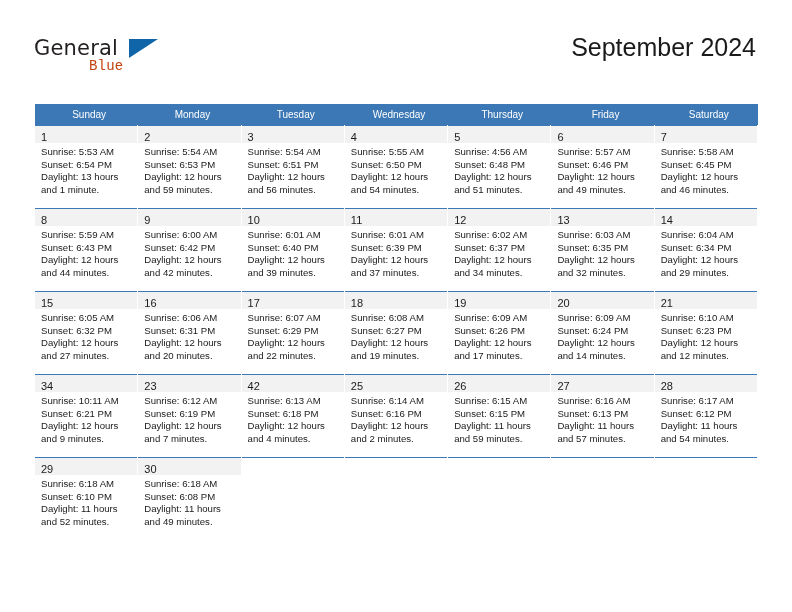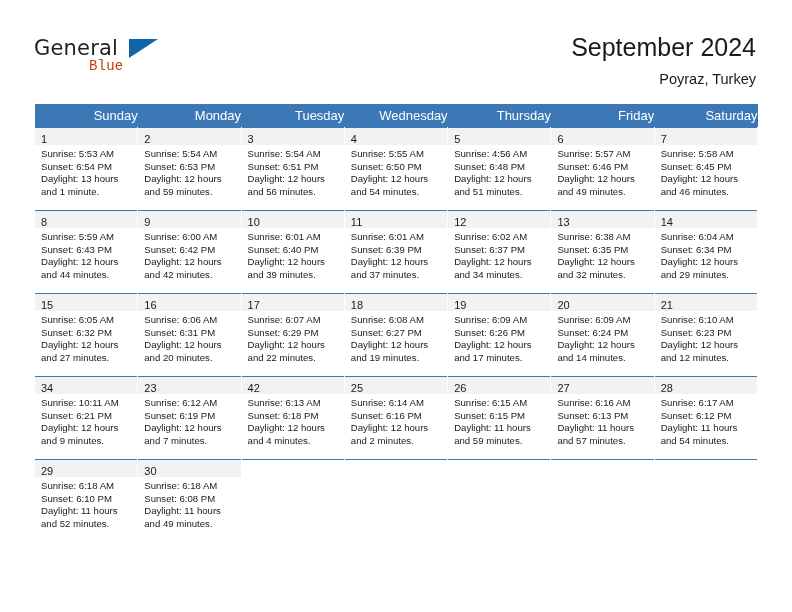--- a/index.html
+++ b/index.html
@@ -90,23 +90,23 @@
     position: absolute;
     left: 34px;
     top: 104px;
     width: 724px;
     border-collapse: collapse;
     table-layout: fixed;
   }
   .calendar th {
     background: #3b78b5;
     color: #ffffff;
-    font-size: 13px;
+    font-size: 10px;
     font-weight: normal;
-    text-align: right;
+    text-align: center;
     padding: 4px 0 4px 6px;
     height: 13px;
     border: none;
     font-family: "Liberation Sans", sans-serif;
   }
   .calendar td {
     vertical-align: top;
     width: 103.4px;
     height: 82px;
     padding: 0;
@@ -152,21 +152,20 @@
   <div class="top">
 
     <div class="brand">
       <span class="brand-general">General</span>
       <span class="brand-triangle"></span>
       <span class="brand-blue">Blue</span>
     </div>
 
     <div class="title-wrap">
       <div class="cal-title">September 2024</div>
-      <div class="cal-subtitle">Poyraz, Turkey</div>
     </div>
 
   </div>
 
   <table class="calendar">
     <thead>
       <tr>
         <th>Sunday</th>
         <th>Monday</th>
         <th>Tuesday</th>
@@ -284,21 +283,21 @@
             <div class="cell-body">
               <div class="cell-line">Sunrise: 6:02 AM</div>
               <div class="cell-line">Sunset: 6:37 PM</div>
               <div class="cell-line">Daylight: 12 hours</div>
               <div class="cell-line">and 34 minutes.</div>
             </div>
           </td>
           <td>
             <div class="daynum-band"><span class="daynum">13</span></div>
             <div class="cell-body">
-              <div class="cell-line">Sunrise: 6:38 AM</div>
+              <div class="cell-line">Sunrise: 6:03 AM</div>
               <div class="cell-line">Sunset: 6:35 PM</div>
               <div class="cell-line">Daylight: 12 hours</div>
               <div class="cell-line">and 32 minutes.</div>
             </div>
           </td>
           <td>
             <div class="daynum-band"><span class="daynum">14</span></div>
             <div class="cell-body">
               <div class="cell-line">Sunrise: 6:04 AM</div>
               <div class="cell-line">Sunset: 6:34 PM</div>

